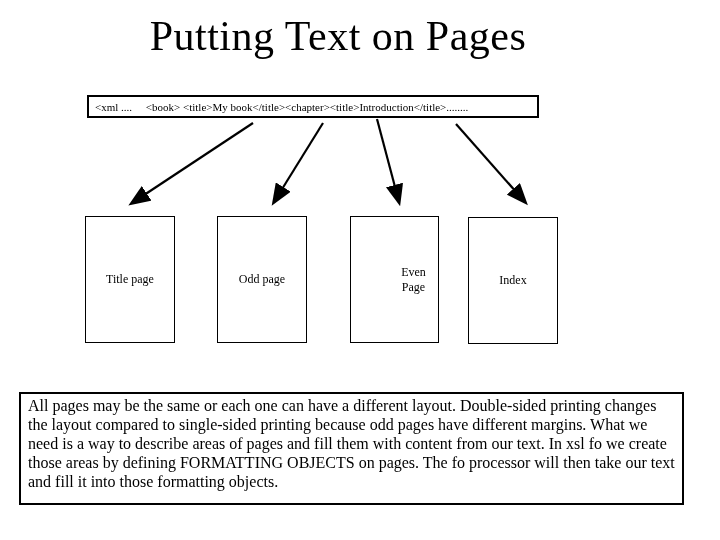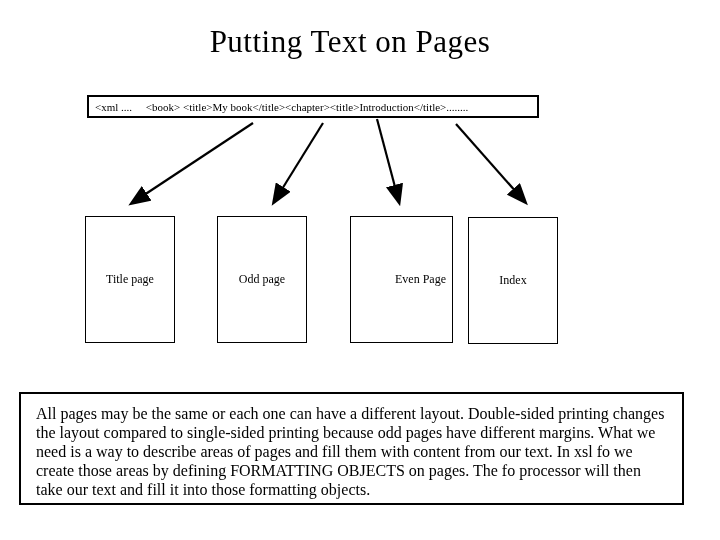--- a/index.html
+++ b/index.html
@@ -14,23 +14,23 @@
     background: #ffffff;
     color: #000000;
     font-family: "Liberation Serif", serif;
     overflow: hidden;
   }
   .title {
     position: absolute;
     top: 12px;
     left: 0;
     width: 676px;
-    margin: 12px;
+    margin: 0;
     text-align: center;
-    font-size: 31px;
+    font-size: 42px;
     font-weight: normal;
     letter-spacing: 0.5px;
   }
   .xml-box {
     position: absolute;
     left: 87px;
     top: 95px;
     width: 452px;
     height: 23px;
     border: 2px solid #000000;
@@ -63,35 +63,35 @@
     align-items: center;
     justify-content: center;
     background: #ffffff;
   }
   .page-box .label {
     font-size: 12px;
     text-align: center;
   }
   .box-1 { left: 85px; align-items: center; }
   .box-2 { left: 217px; }
-  .box-3 { left: 350px; width: 103px; padding-left: 38px; }
+  .box-3 { left: 350px; width: 89px; padding-left: 38px; }
   .box-4 { left: 468px; top: 217px; }
   .desc-box {
     position: absolute;
     left: 19px;
     top: 392px;
     width: 665px;
     height: 113px;
     border: 2px solid #000000;
     box-sizing: border-box;
     padding: 2px 6px 0 7px;
     background: #ffffff;
   }
   .desc-box p {
-    margin: 8px;
+    margin: 0;
     font-size: 16px;
     line-height: 19px;
   }
 </style>
 </head>
 <body>
 
 <div class="slide">
 
   <h1 class="title">Putting Text on Pages</h1>

